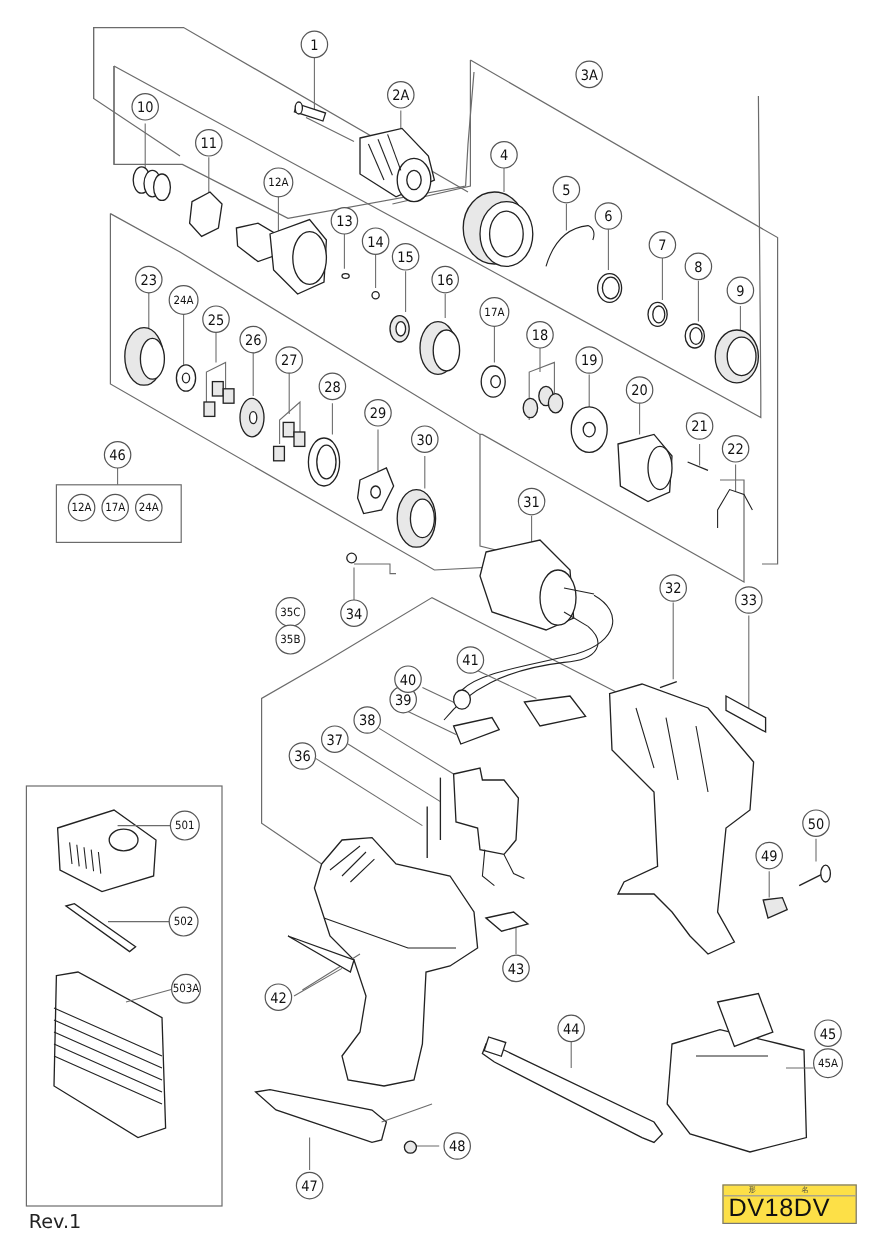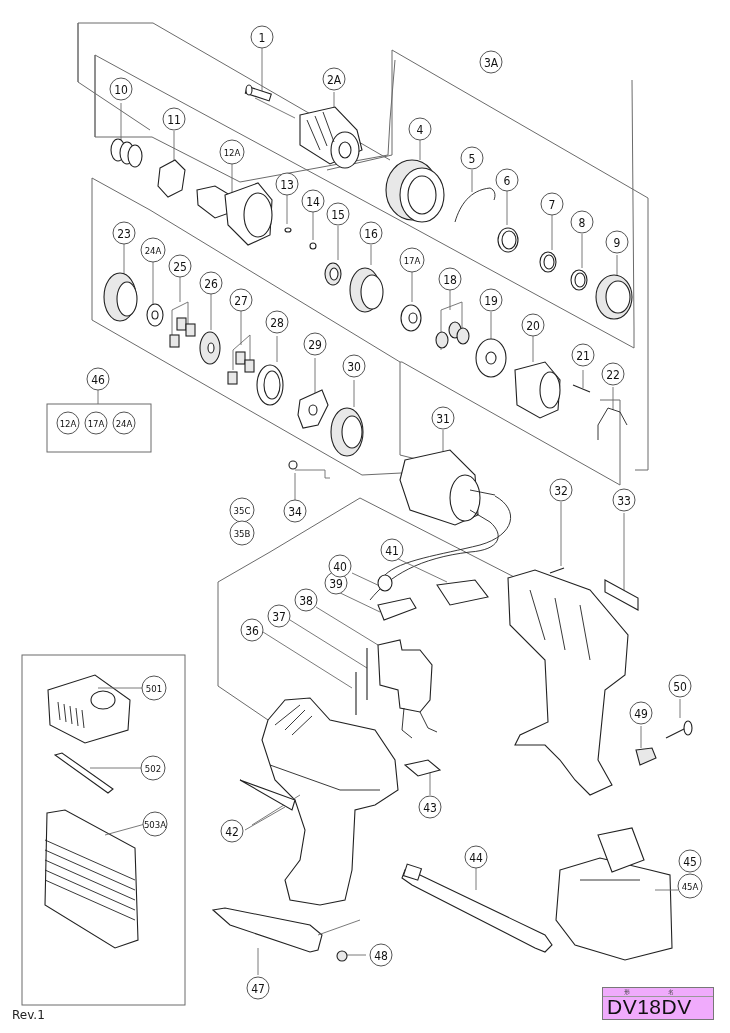--- a/index.html
+++ b/index.html
@@ -8,24 +8,24 @@
   #diagram { position: absolute; left: 0; top: 0; width: 730px; height: 1033px; }
   .frame { fill: none; stroke: #6b6b6b; stroke-width: 1; }
   .lead { fill: none; stroke: #6b6b6b; stroke-width: 0.9; }
   .part { fill: #ffffff; stroke: #222; stroke-width: 1.1; }
   .part-dark { fill: #e8e8e8; stroke: #222; stroke-width: 1.1; }
   .part-line { fill: none; stroke: #222; stroke-width: 0.9; }
   .callout circle { fill: #ffffff; stroke: #555; stroke-width: 1; }
   .callout text { font-family: "DejaVu Sans Condensed", "DejaVu Sans", sans-serif; font-size: 12px;
                   fill: #111; text-anchor: middle; dominant-baseline: central; }
   .callout.small text { font-size: 9.5px; }
-  .rev { position: absolute; left: 12px; top: 1008px; font-family: "DejaVu Sans", sans-serif;
-         font-size: 12px; color: #222; }
+  .rev { position: absolute; left: 24px; top: 1008px; font-family: "DejaVu Sans", sans-serif;
+         font-size: 16px; color: #222; }
   .model-box { position: absolute; left: 602px; top: 987px; width: 110px; height: 31px;
-               border: 1px solid #777; background: #f0abfc; }
+               border: 1px solid #777; background: #fde047; }
   .model-caption { position: absolute; left: 0; right: 0; top: 0; height: 8px; font-size: 6px;
                    line-height: 8px; text-align: center; color: #444; letter-spacing: 18px;
                    border-bottom: 1px solid #999; font-family: "DejaVu Sans", sans-serif; }
   .model-name { position: absolute; left: 4px; top: 8px; font-size: 21px; line-height: 22px;
                 font-family: "Liberation Sans", sans-serif; color: #111; letter-spacing: 0.5px; }
 </style>
 </head>
 <body>
 
 <svg id="diagram" viewBox="0 0 730 1033" xmlns="http://www.w3.org/2000/svg">

